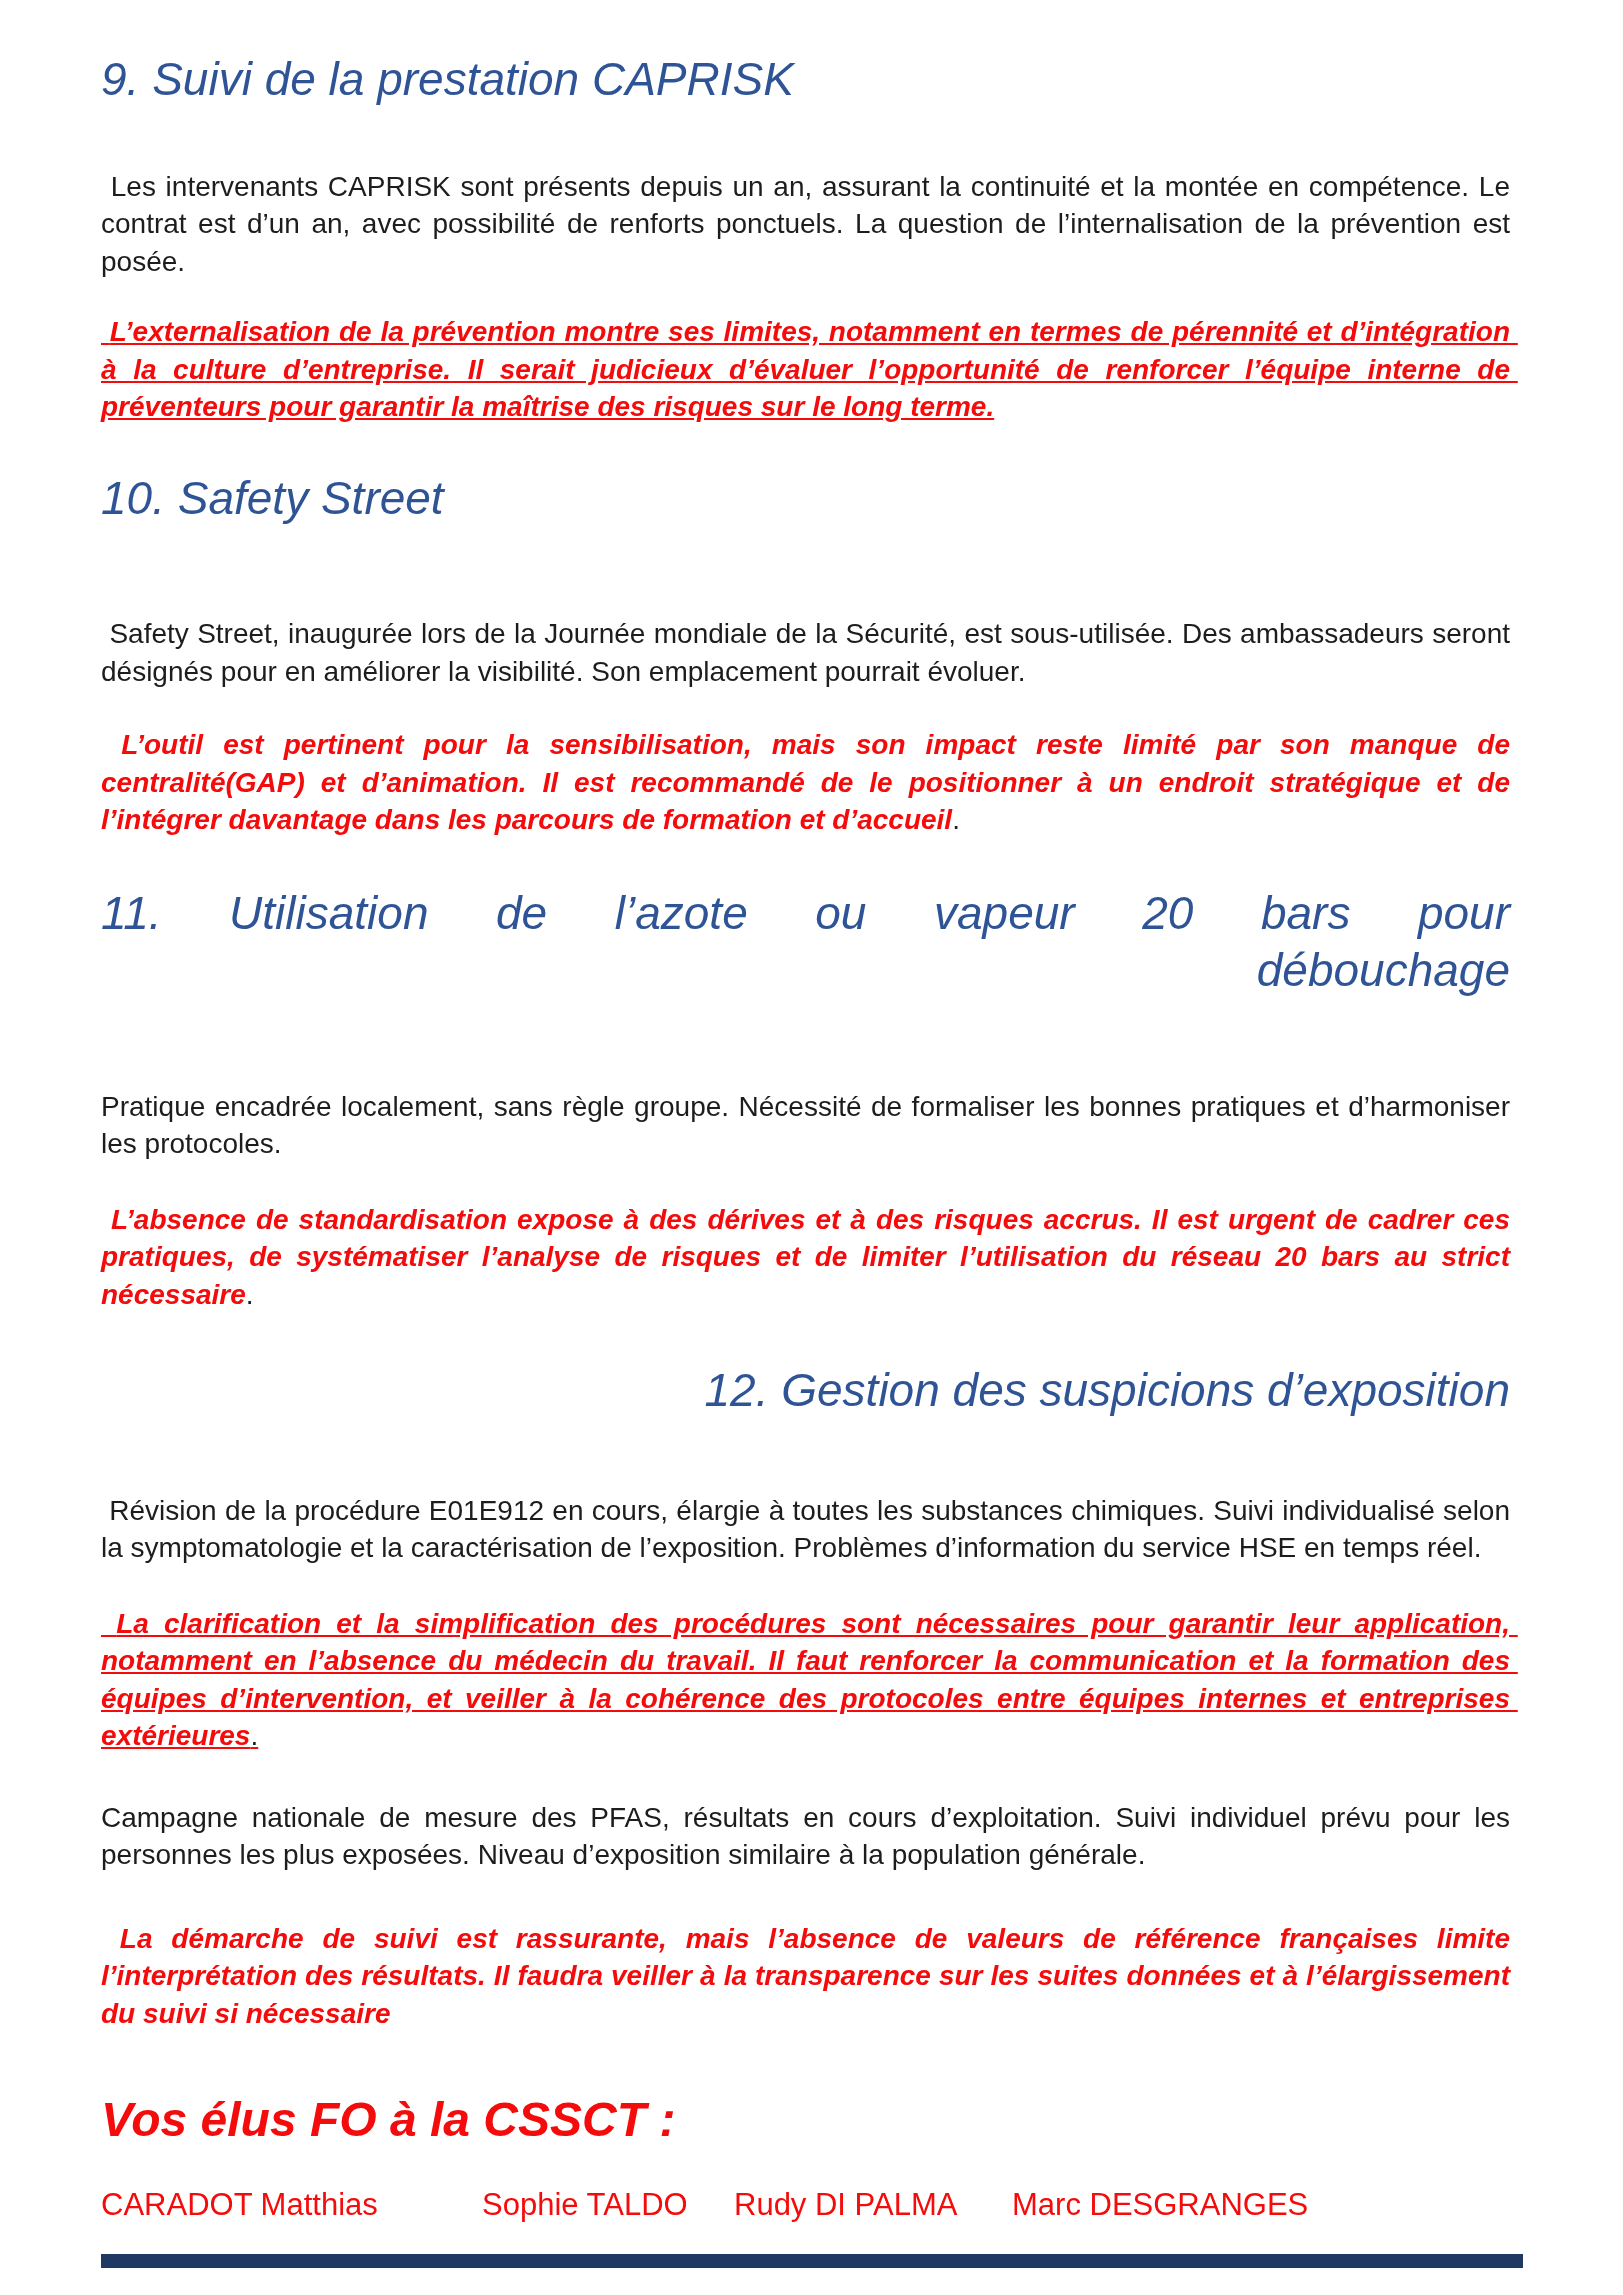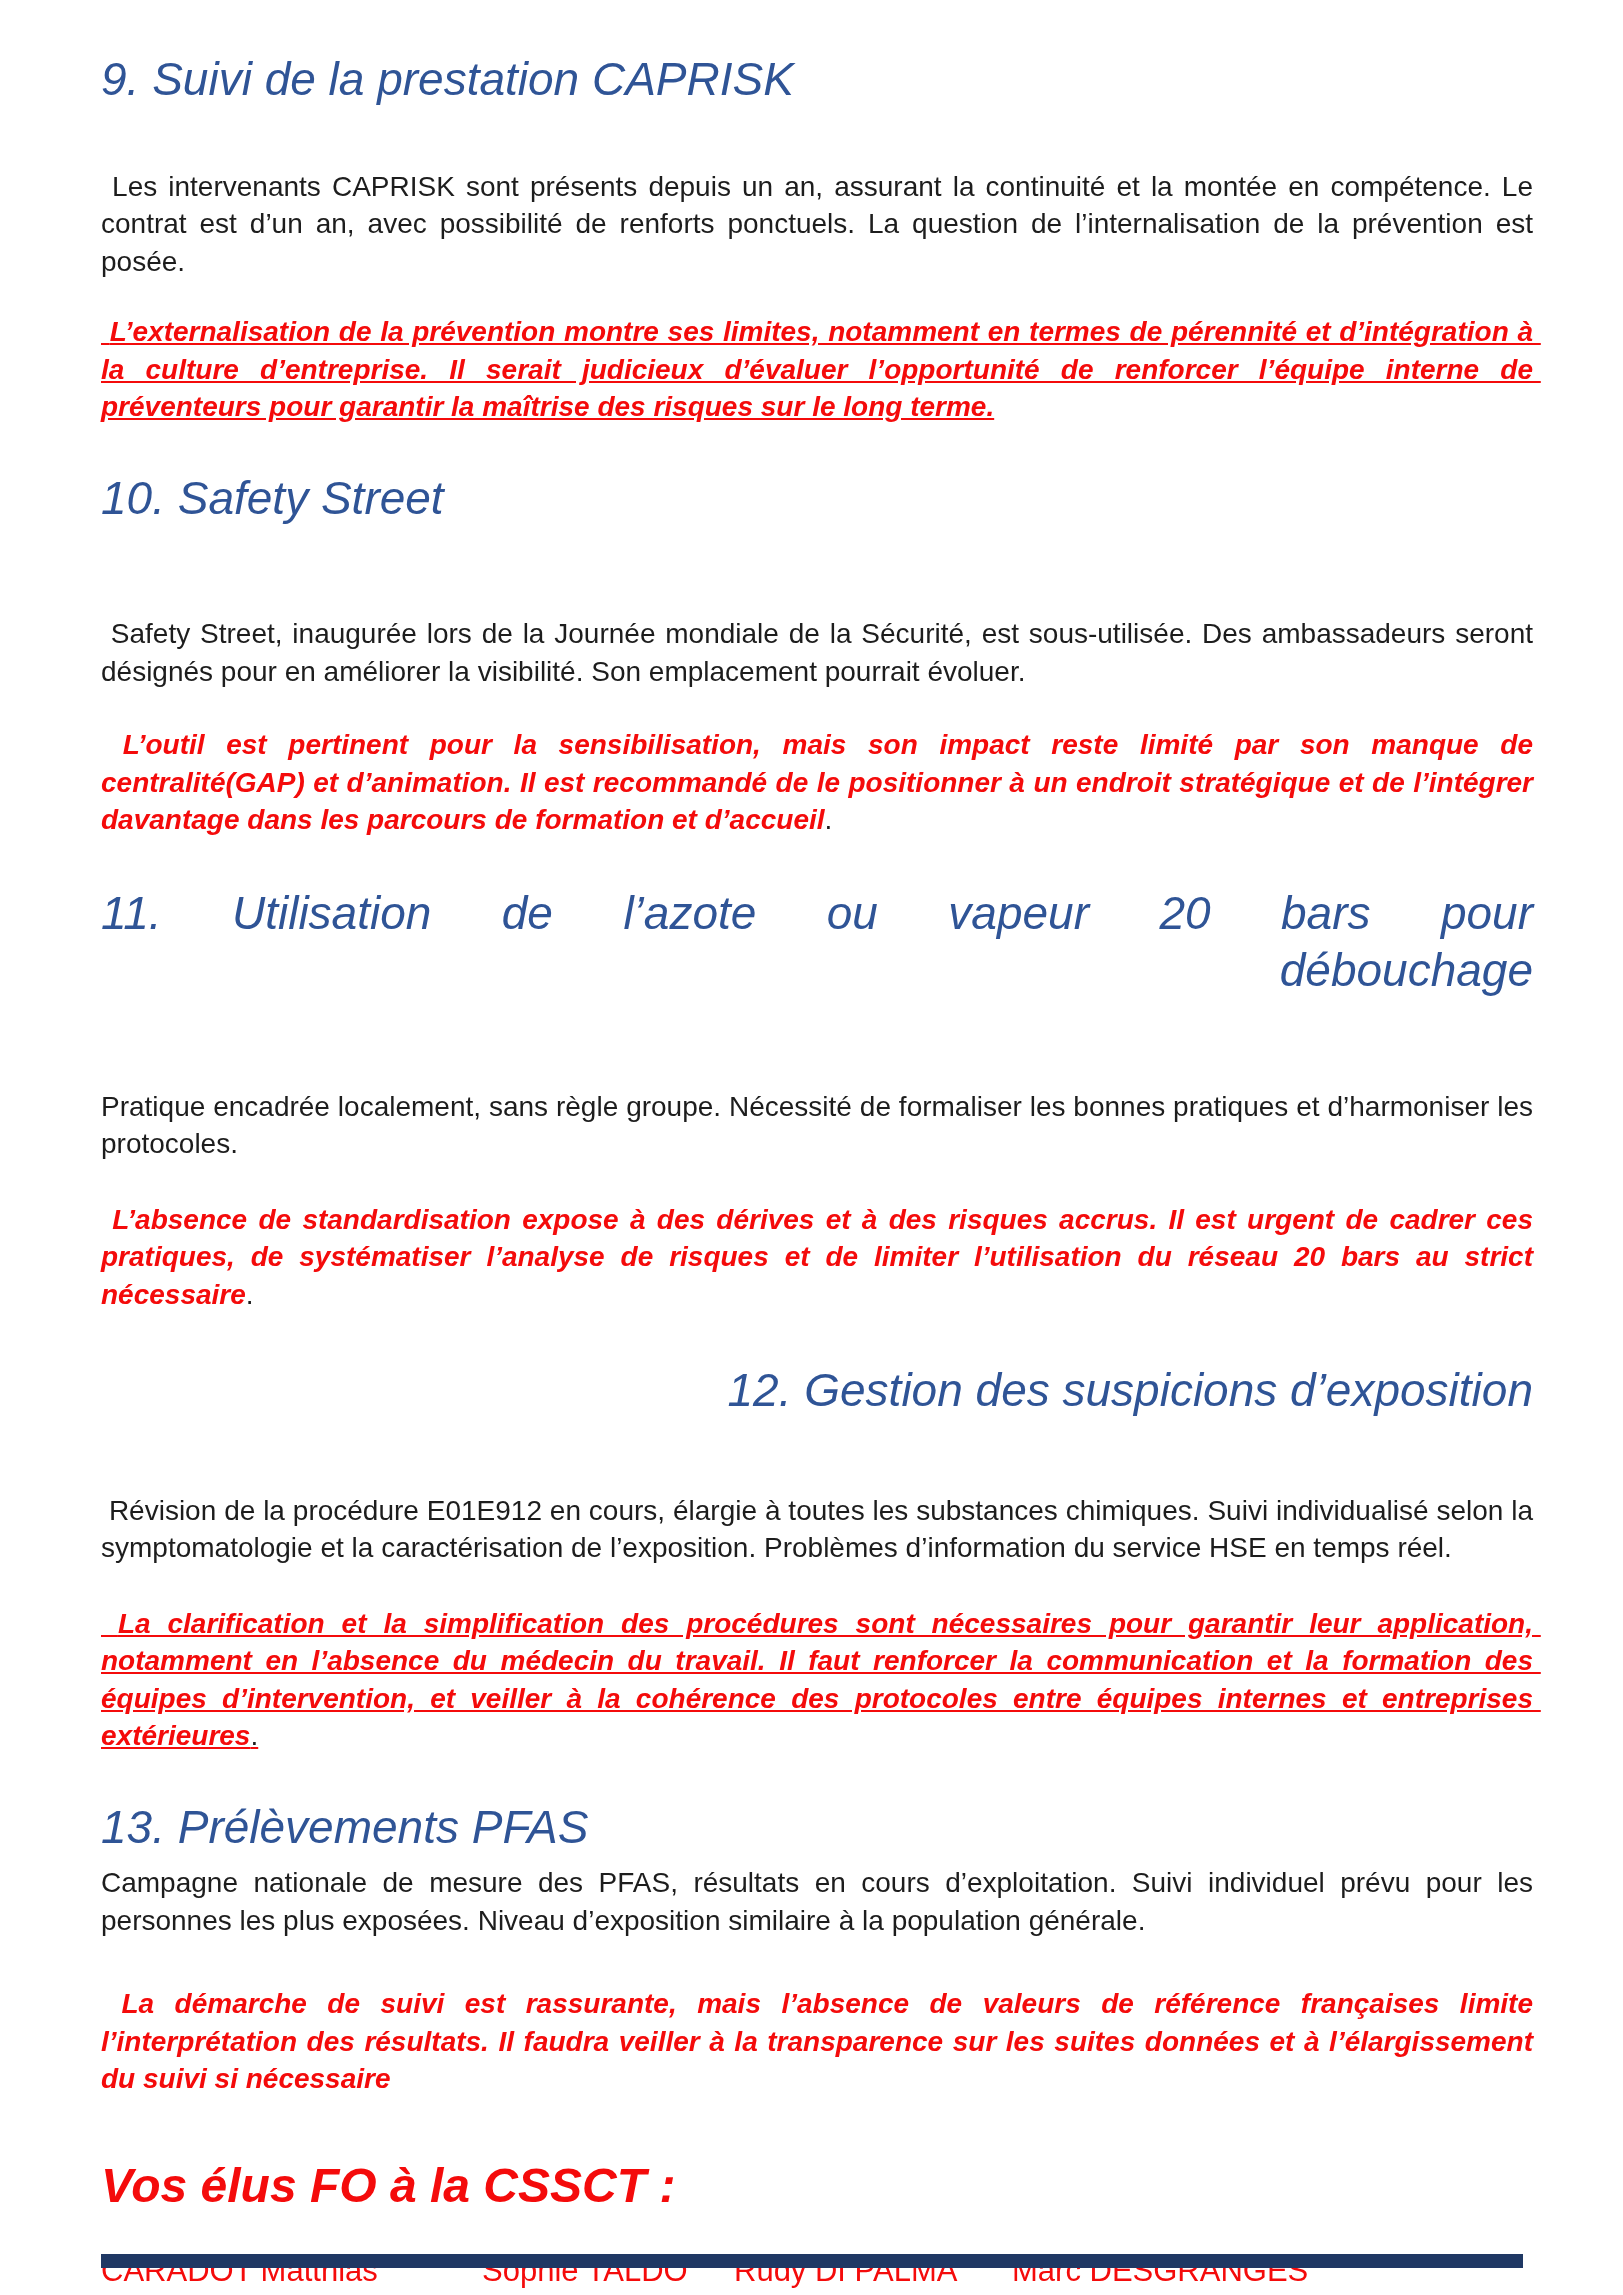--- a/index.html
+++ b/index.html
@@ -5,21 +5,21 @@
   html, body { margin: 0; padding: 0; background: #e8e8e8; }
   .page {
     position: relative;
     width: 1623px;
     height: 2295px;
     margin: 0 auto;
     background: #ffffff;
     overflow: hidden;
     font-family: "Liberation Sans", sans-serif;
     box-sizing: border-box;
-    padding: 51px 90px 0 101px;
+    padding: 51px 113px 0 101px;
   }
   .h {
     font-style: italic;
     font-weight: 400;
     font-size: 46px;
     line-height: 1.25;
     color: var(--heading-blue, #2F5496);
     margin: 0;
   }
   .h-line1 { display: block; text-align: justify; text-align-last: justify; }
@@ -104,21 +104,20 @@
     <p class="alert mb75"><span> L’absence de standardisation expose à des dérives et à des risques accrus. Il est urgent de cadrer ces pratiques, de systématiser l’analyse de risques et de limiter l’utilisation du réseau 20 bars au strict nécessaire</span><span class="suffix">.</span></p>
   </section>
 
   <section>
     <h1 class="h mb140">12. Gestion des suspicions d’exposition</h1>
     <p class="body mb58"> Révision de la procédure E01E912 en cours, élargie à toutes les substances chimiques. Suivi individualisé selon la symptomatologie et la caractérisation de l’exposition. Problèmes d’information du service HSE en temps réel.</p>
     <p class="alert mb68"><span> La clarification et la simplification des procédures sont nécessaires pour garantir leur application, notamment en l’absence du médecin du travail. Il faut renforcer la communication et la formation des équipes d’intervention, et veiller à la cohérence des protocoles entre équipes internes et entreprises extérieures</span><span class="suffix">.</span></p>
   </section>
 
   <section>
-    <h1 class="h mb12">13. Prélèvements PFAS</h1>
     <p class="body mb70">Campagne nationale de mesure des PFAS, résultats en cours d’exploitation. Suivi individuel prévu pour les personnes les plus exposées. Niveau d’exposition similaire à la population générale.</p>
     <p class="alert mb92"><span> La démarche de suivi est rassurante, mais l’absence de valeurs de référence françaises limite l’interprétation des résultats. Il faudra veiller à la transparence sur les suites données et à l’élargissement du suivi si nécessaire</span><span class="suffix"></span></p>
   </section>
 
   <div class="footer-title">Vos élus FO à la CSSCT :</div>
 
   <div>
     <div class="names-row">
       <span>CARADOT Matthias</span>
       <span>Sophie TALDO</span>

